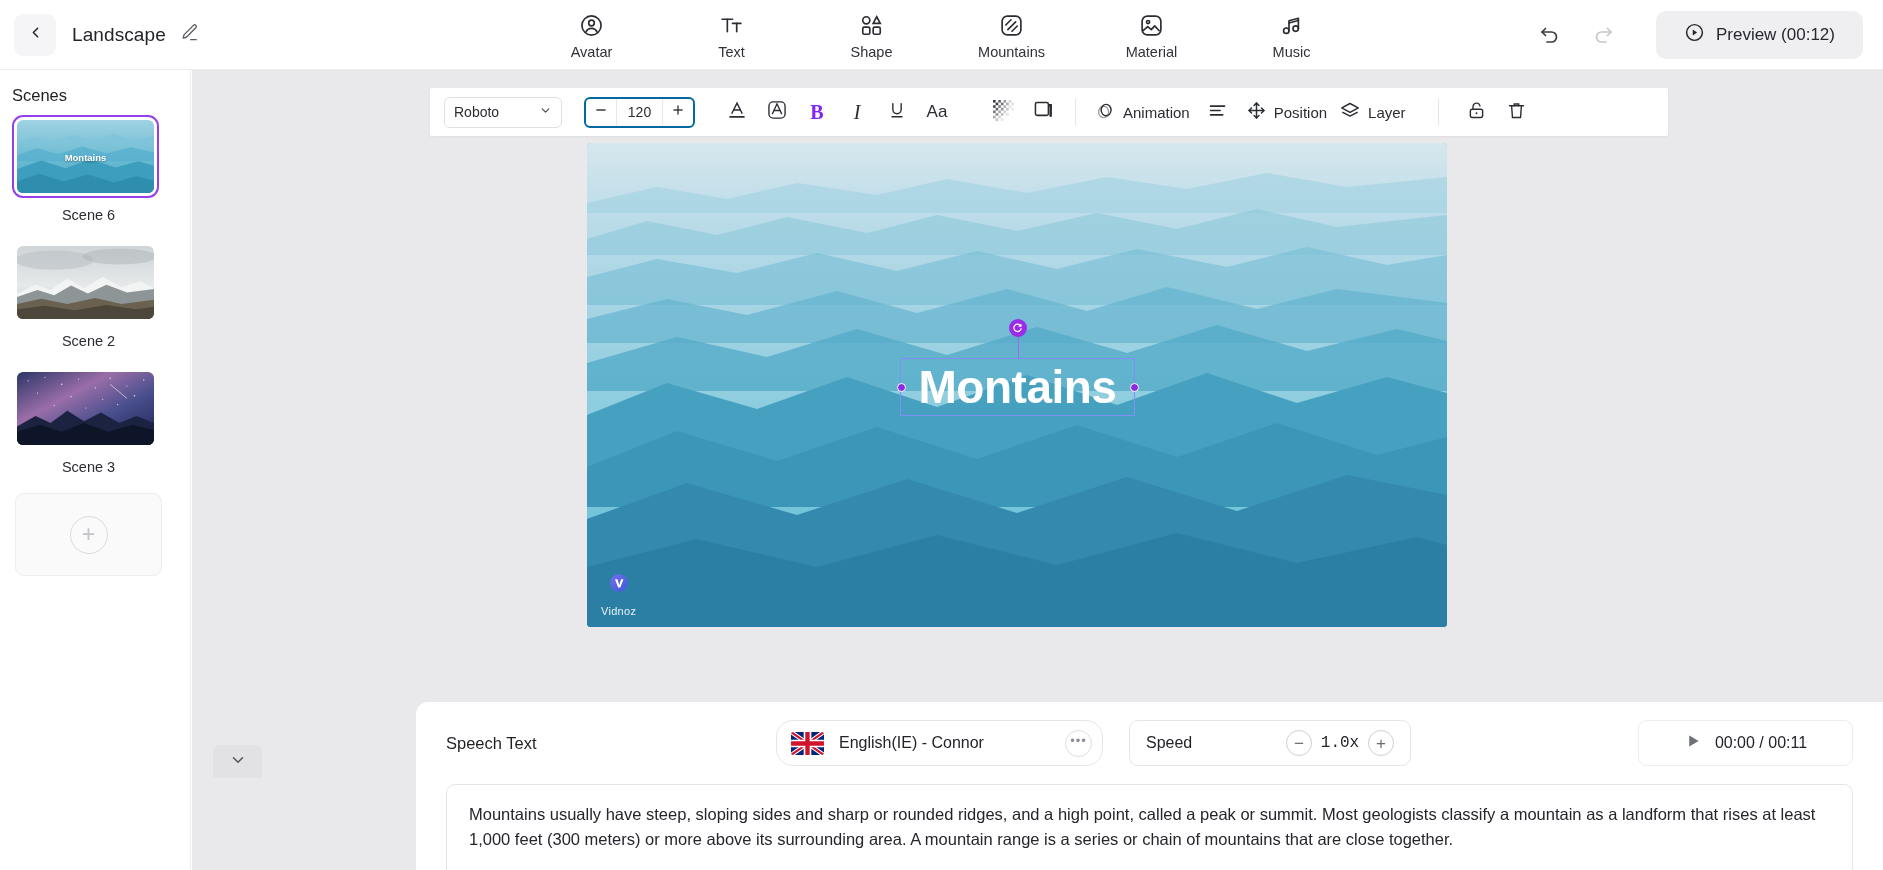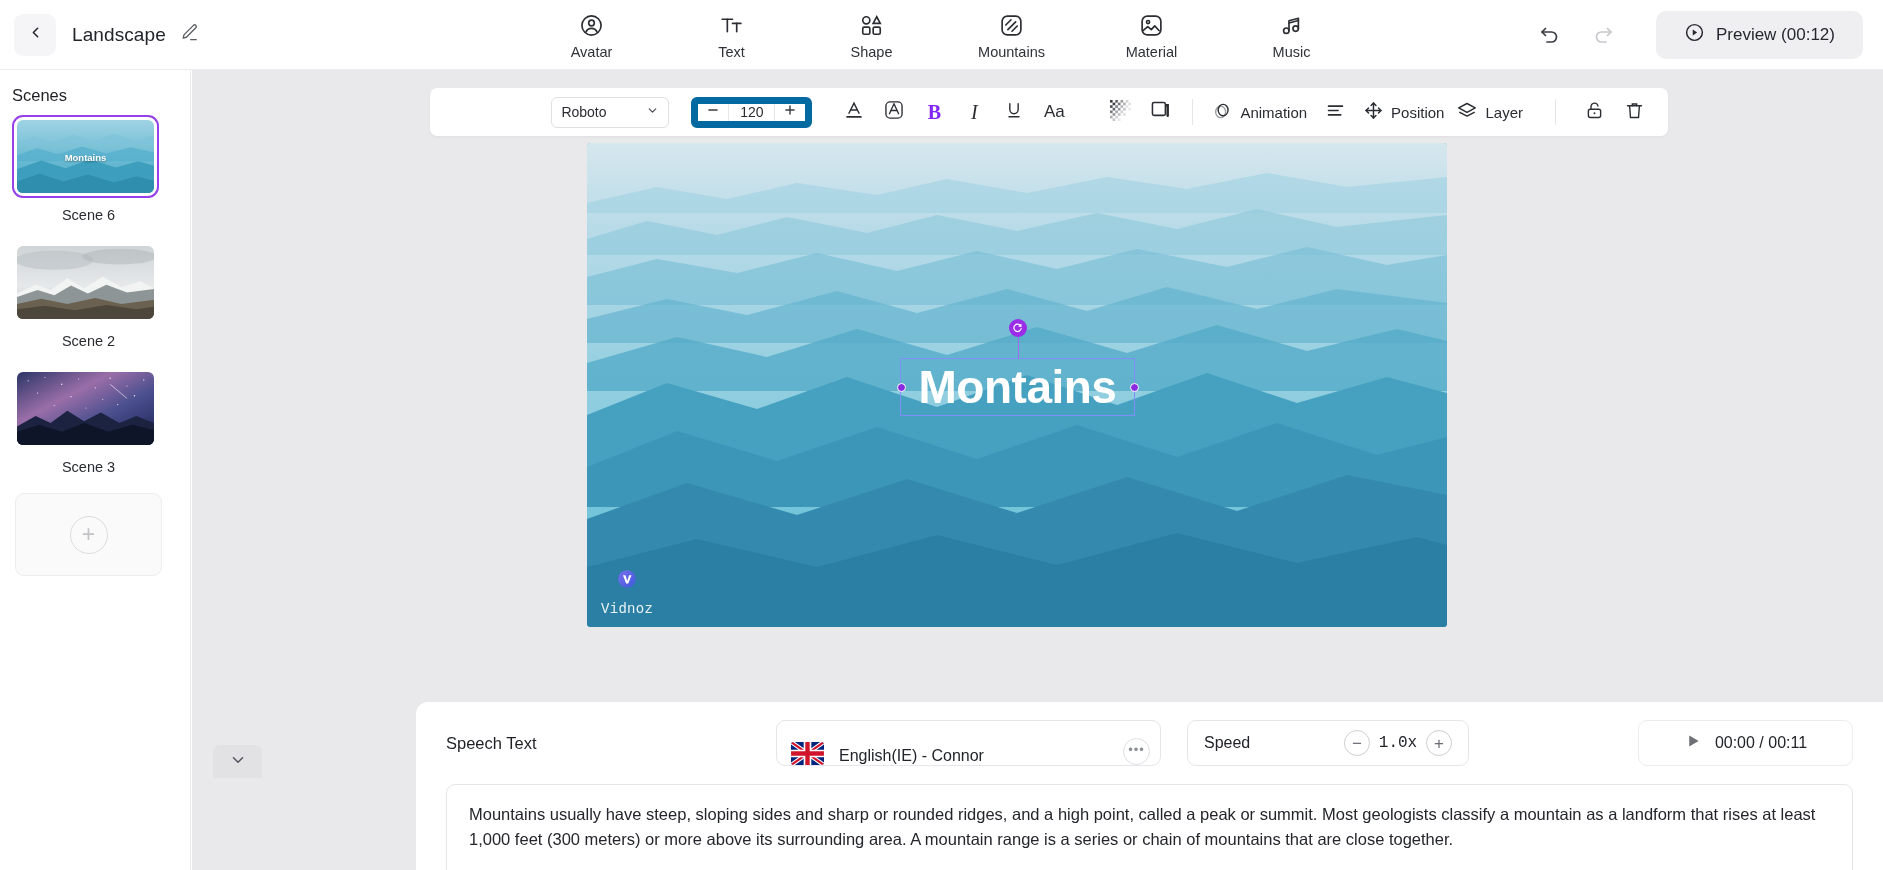--- a/index.html
+++ b/index.html
@@ -92,33 +92,32 @@
   }
 
   
   .editor {
     position: absolute; left: 192px; top: 70px; right: 0; bottom: 0;
     background: #e9e9eb;
   }
 
   .fmt-toolbar {
     position: absolute; left: 238px; top: 18px; width: 1238px; height: 48px;
-    background: #ffffff; border-radius: 7px;
+    background: #ffffff; border-radius: 2px;
     display: flex; align-items: center; padding: 0 14px;
     box-shadow: 0 1px 3px rgba(0,0,0,.05);
-    justify-content: flex-end;
   }
   .font-select {
     width: 118px; height: 31px; border: 1px solid #e0e0e4; border-radius: 6px;
     display: flex; align-items: center; justify-content: space-between;
     padding: 0 9px; font-size: 14px; color: #2a2c32; cursor: pointer;
   }
   .size-group {
     display: flex; align-items: center; height: 31px; margin-left: 22px;
-    border: 7px solid #0369a1; border-radius: 6px; overflow: hidden;
+    border: 2px solid #0369a1; border-radius: 6px; overflow: hidden;
   }
   .size-btn { width: 30px; height: 29px; display:flex; align-items:center; justify-content:center; cursor:pointer; color:#3a3c42; font-size: 17px; }
   .size-val { width: 47px; text-align:center; font-size: 14px; color:#2a2c32; border-left:1px solid #e8e8ec; border-right:1px solid #e8e8ec; line-height:29px; cursor:text;}
   .fmt-icon { width: 40px; height: 36px; display:flex; align-items:center; justify-content:center; cursor:pointer; }
   .divider-v { width: 1px; height: 26px; background: #e6e6ea; margin: 0 12px; }
   .lbl-btn { display:flex; align-items:center; gap:7px; cursor:pointer; font-size:15px; color:#2a2c32; padding: 0 6px; height: 36px;}
 
   .canvas {
     position: absolute; left: 395px; top: 73px;
     width: 860px; height: 484px;
@@ -143,39 +142,39 @@
   .handle.l { left: -4.5px; }
   .handle.r { right: -4.5px; }
   .rotate-stem { position: absolute; left: 50%; top: -26px; width: 1px; height: 26px; background: #a06bef; }
   .rotate-knob {
     position: absolute; left: 50%; top: -40px; margin-left: -9px;
     width: 18px; height: 18px; border-radius: 50%; background: #9b2ce8;
     display:flex; align-items:center; justify-content:center; cursor: grab;
   }
 
   .watermark { position: absolute; left: 14px; bottom: 10px; display:flex; flex-direction:column; align-items:center; }
-  .wm-txt { font-size: 14px; color: #e9f3f7; margin-top: 7px; letter-spacing:.3px;font-family:Liberation Mono, monospace; }
+  .wm-txt { font-size: 11px; color: #e9f3f7; margin-top: 7px; letter-spacing:.3px; }
 
   .collapse-btn {
     position: absolute; left: 21px; bottom: 92px; width: 49px; height: 33px;
     background: #e2e2e5; border-radius: 7px 7px 0 0;
     display:flex; align-items:center; justify-content:center; cursor:pointer;
   }
 
   
   .bottom {
     position: absolute; left: 224px; right: 0; bottom: 0; top: 632px;
     background: #ffffff; border-top-left-radius: 12px;
     padding: 18px 30px 12px 30px;
   }
   .bot-row { display: flex; align-items: center; height: 46px; }
   .speech-label { font-size: 16.5px; color: #1f2024; width: 330px; }
   .voice-box {
-    width: 385px; height: 46px; border: 1px solid #e6e6ea; border-radius: 9px;
-    display: flex; align-items: flex-end; padding: 0 10px 0 14px; cursor: pointer;
+    width: 327px; height: 46px; border: 1px solid #e6e6ea; border-radius: 17px;
+    display: flex; align-items: center; padding: 0 10px 0 14px; cursor: pointer;
   }
   .flag {
     width: 33px; height: 23px; border-radius: 3px; overflow: hidden; position: relative;
     background: #00247d; flex: 0 0 auto;
   }
   .voice-name { margin-left: 15px; font-size: 16px; color: #22242a; flex: 1; }
   .dots-btn {
     width: 27px; height: 27px; border-radius: 50%; border: 1px solid #dedee2;
     display:flex; align-items:center; justify-content:center; color:#8d8f96;
     font-size: 13px; letter-spacing: 1px; cursor: pointer; padding-bottom:5px;

